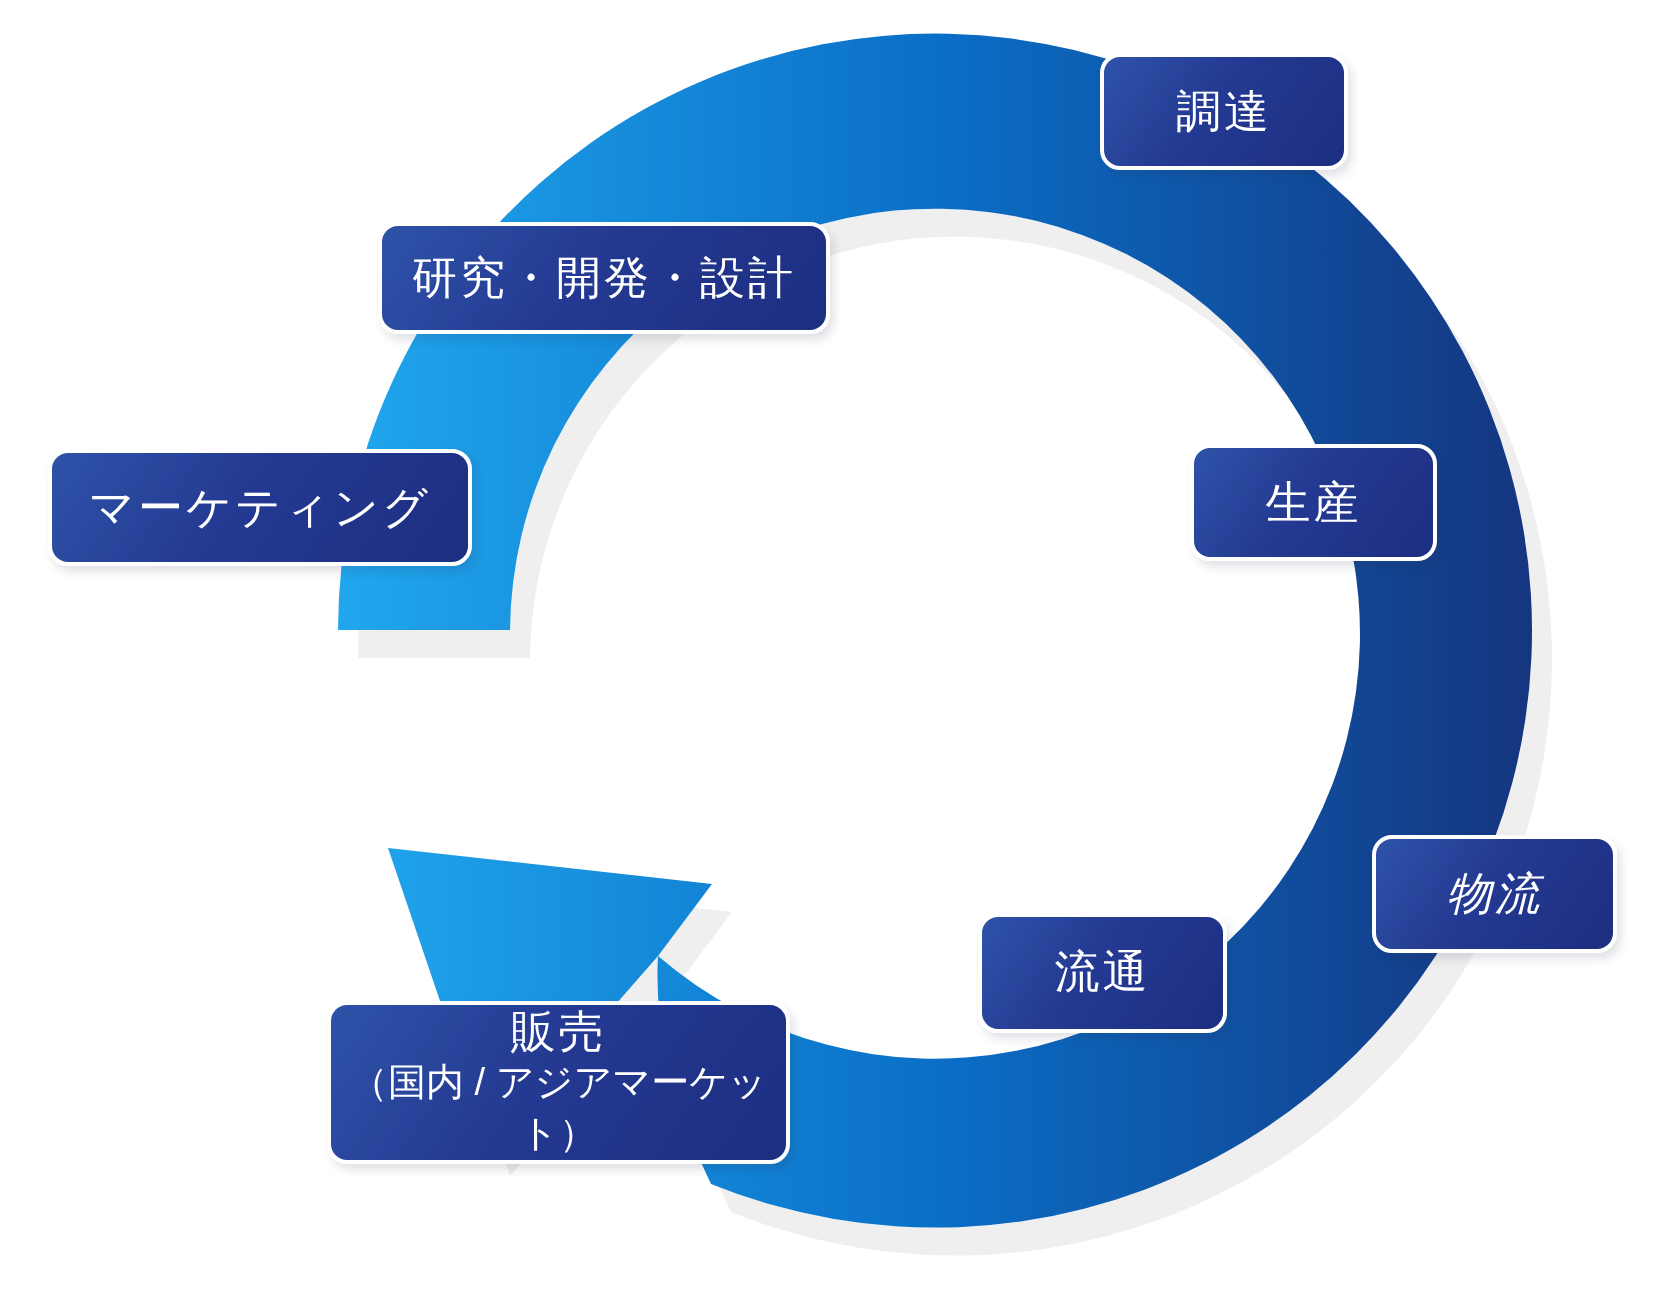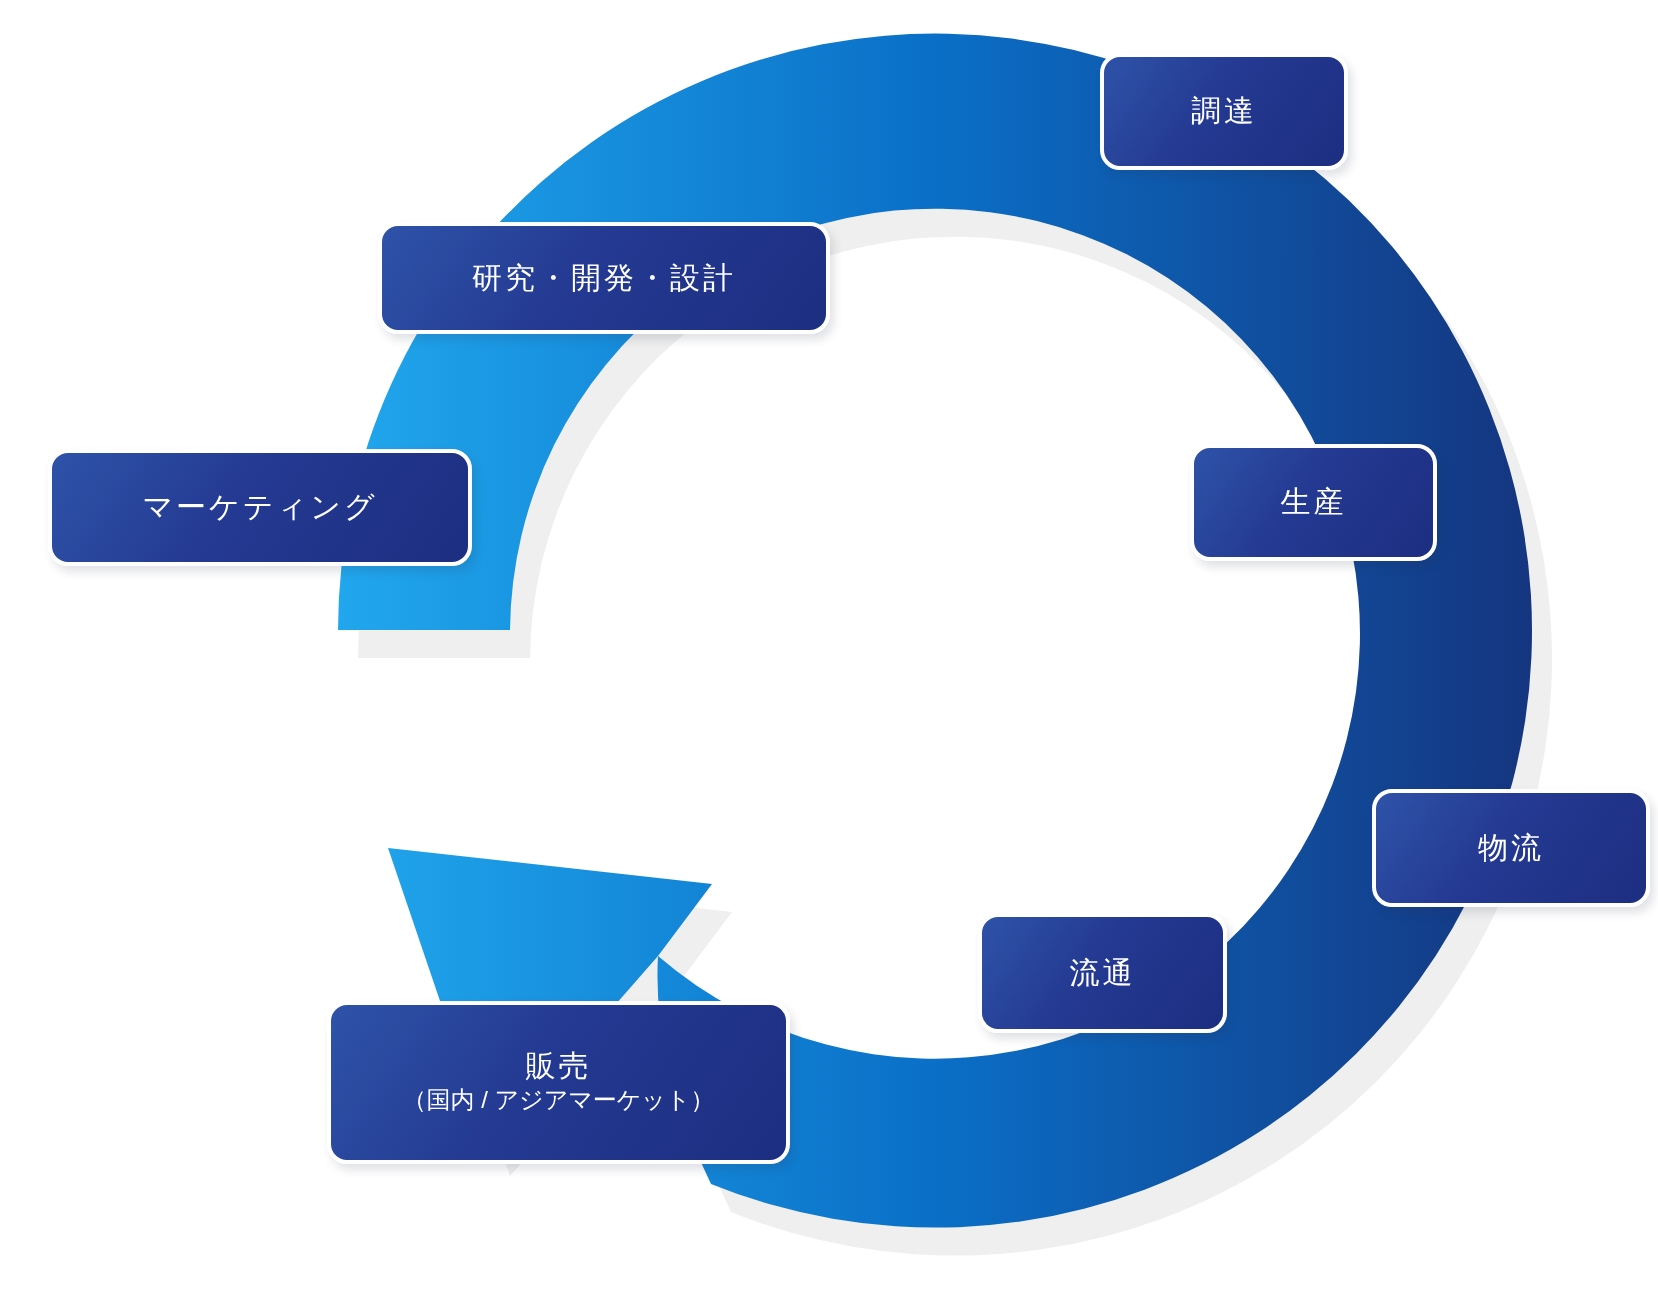--- a/index.html
+++ b/index.html
@@ -11,29 +11,29 @@
   .step-box{
     position:absolute;
     display:flex;flex-direction:column;align-items:center;justify-content:center;
     background:linear-gradient(125deg,#2E53A8 0%,#243992 45%,#1C2E80 100%);
     border:4px solid #ffffff;border-radius:20px;
     box-sizing:border-box;
     color:#ffffff;
     box-shadow:4px 6px 10px rgba(40,50,80,0.14);
     text-align:center;
   }
-  .step-label{font-size:30px;letter-spacing:3px;line-height:1.15;}
-  .step-sublabel{font-size:24px;letter-spacing:0px;}
+  .step-label{font-size:45px;letter-spacing:3px;line-height:1.15;}
+  .step-sublabel{font-size:38px;letter-spacing:0px;}
 
   
   .box-procurement { left:1100px; top:53px;   width:248px; height:117px; }
   .box-rdd         { left:378px;  top:222px;  width:452px; height:112px; }
   .box-marketing   { left:48px;   top:449px;  width:424px; height:117px;justify-content:center; }
   .box-production  { left:1190px; top:444px;  width:247px; height:117px; }
-  .box-logistics   { left:1372px; top:789px;  width:278px; height:118px; }
+  .box-logistics   { left:1372px; top:835px;  width:245px; height:118px;font-style:italic; }
   .box-distribution{ left:978px;  top:913px;  width:249px; height:120px;font-family:Liberation Serif, serif; }
   .box-sales       { left:327px;  top:1001px; width:463px; height:163px; }
 </style>
 </head>
 <body>
 
 <div class="stage">
 
   <svg class="arrow-layer" viewBox="0 0 1658 1310" xmlns="http://www.w3.org/2000/svg">
     <defs>

